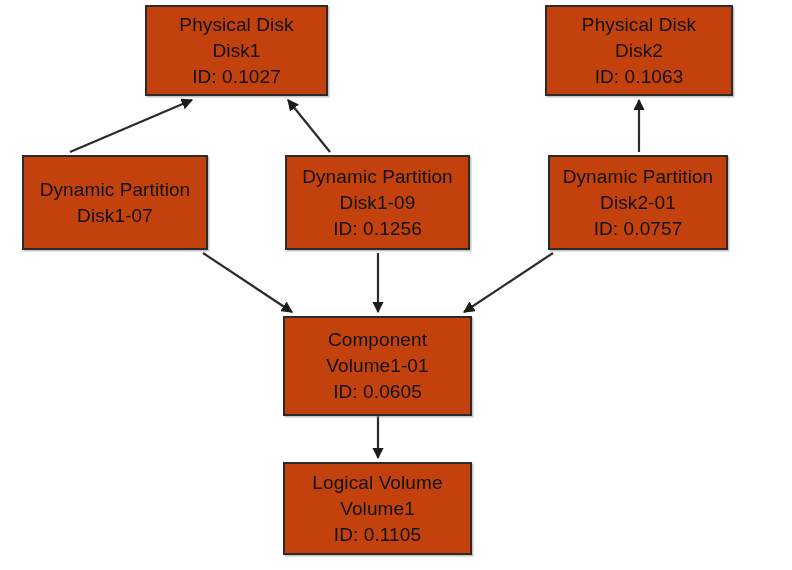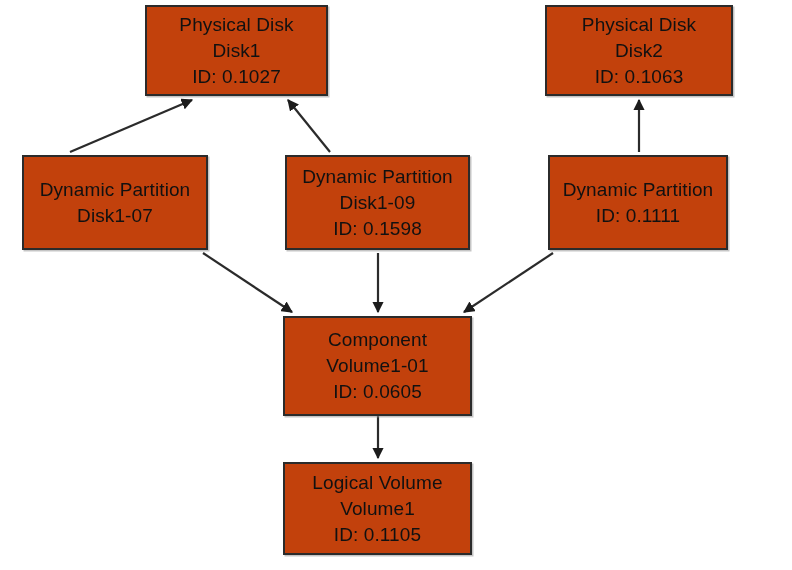--- a/index.html
+++ b/index.html
@@ -81,25 +81,26 @@
         <span class="node-line">Disk2</span>
         <span class="node-line">ID: 0.1063</span>
       </div>
       <div class="node-box" style="left: 22px; top: 155px; width: 186px; height: 95px; border-color: rgb(43, 43, 43); color: rgb(17, 17, 17);">
         <span class="node-line">Dynamic Partition</span>
         <span class="node-line">Disk1-07</span>
       </div>
       <div class="node-box" style="left: 285px; top: 155px; width: 185px; height: 95px; border-color: rgb(43, 43, 43); color: rgb(17, 17, 17);">
         <span class="node-line">Dynamic Partition</span>
         <span class="node-line">Disk1-09</span>
-        <span class="node-line">ID: 0.1598</span>
+        <span class="node-line">ID: 0.1256</span>
       </div>
       <div class="node-box" style="left: 548px; top: 155px; width: 180px; height: 95px; border-color: rgb(43, 43, 43); color: rgb(17, 17, 17);">
         <span class="node-line">Dynamic Partition</span>
-        <span class="node-line">ID: 0.1111</span>
+        <span class="node-line">Disk2-01</span>
+        <span class="node-line">ID: 0.0757</span>
       </div>
       <div class="node-box" style="left: 283px; top: 316px; width: 189px; height: 100px; border-color: rgb(43, 43, 43); color: rgb(17, 17, 17);">
         <span class="node-line">Component</span>
         <span class="node-line">Volume1-01</span>
         <span class="node-line">ID: 0.0605</span>
       </div>
       <div class="node-box" style="left: 283px; top: 462px; width: 189px; height: 93px; border-color: rgb(43, 43, 43); color: rgb(17, 17, 17);">
         <span class="node-line">Logical Volume</span>
         <span class="node-line">Volume1</span>
         <span class="node-line">ID: 0.1105</span>

